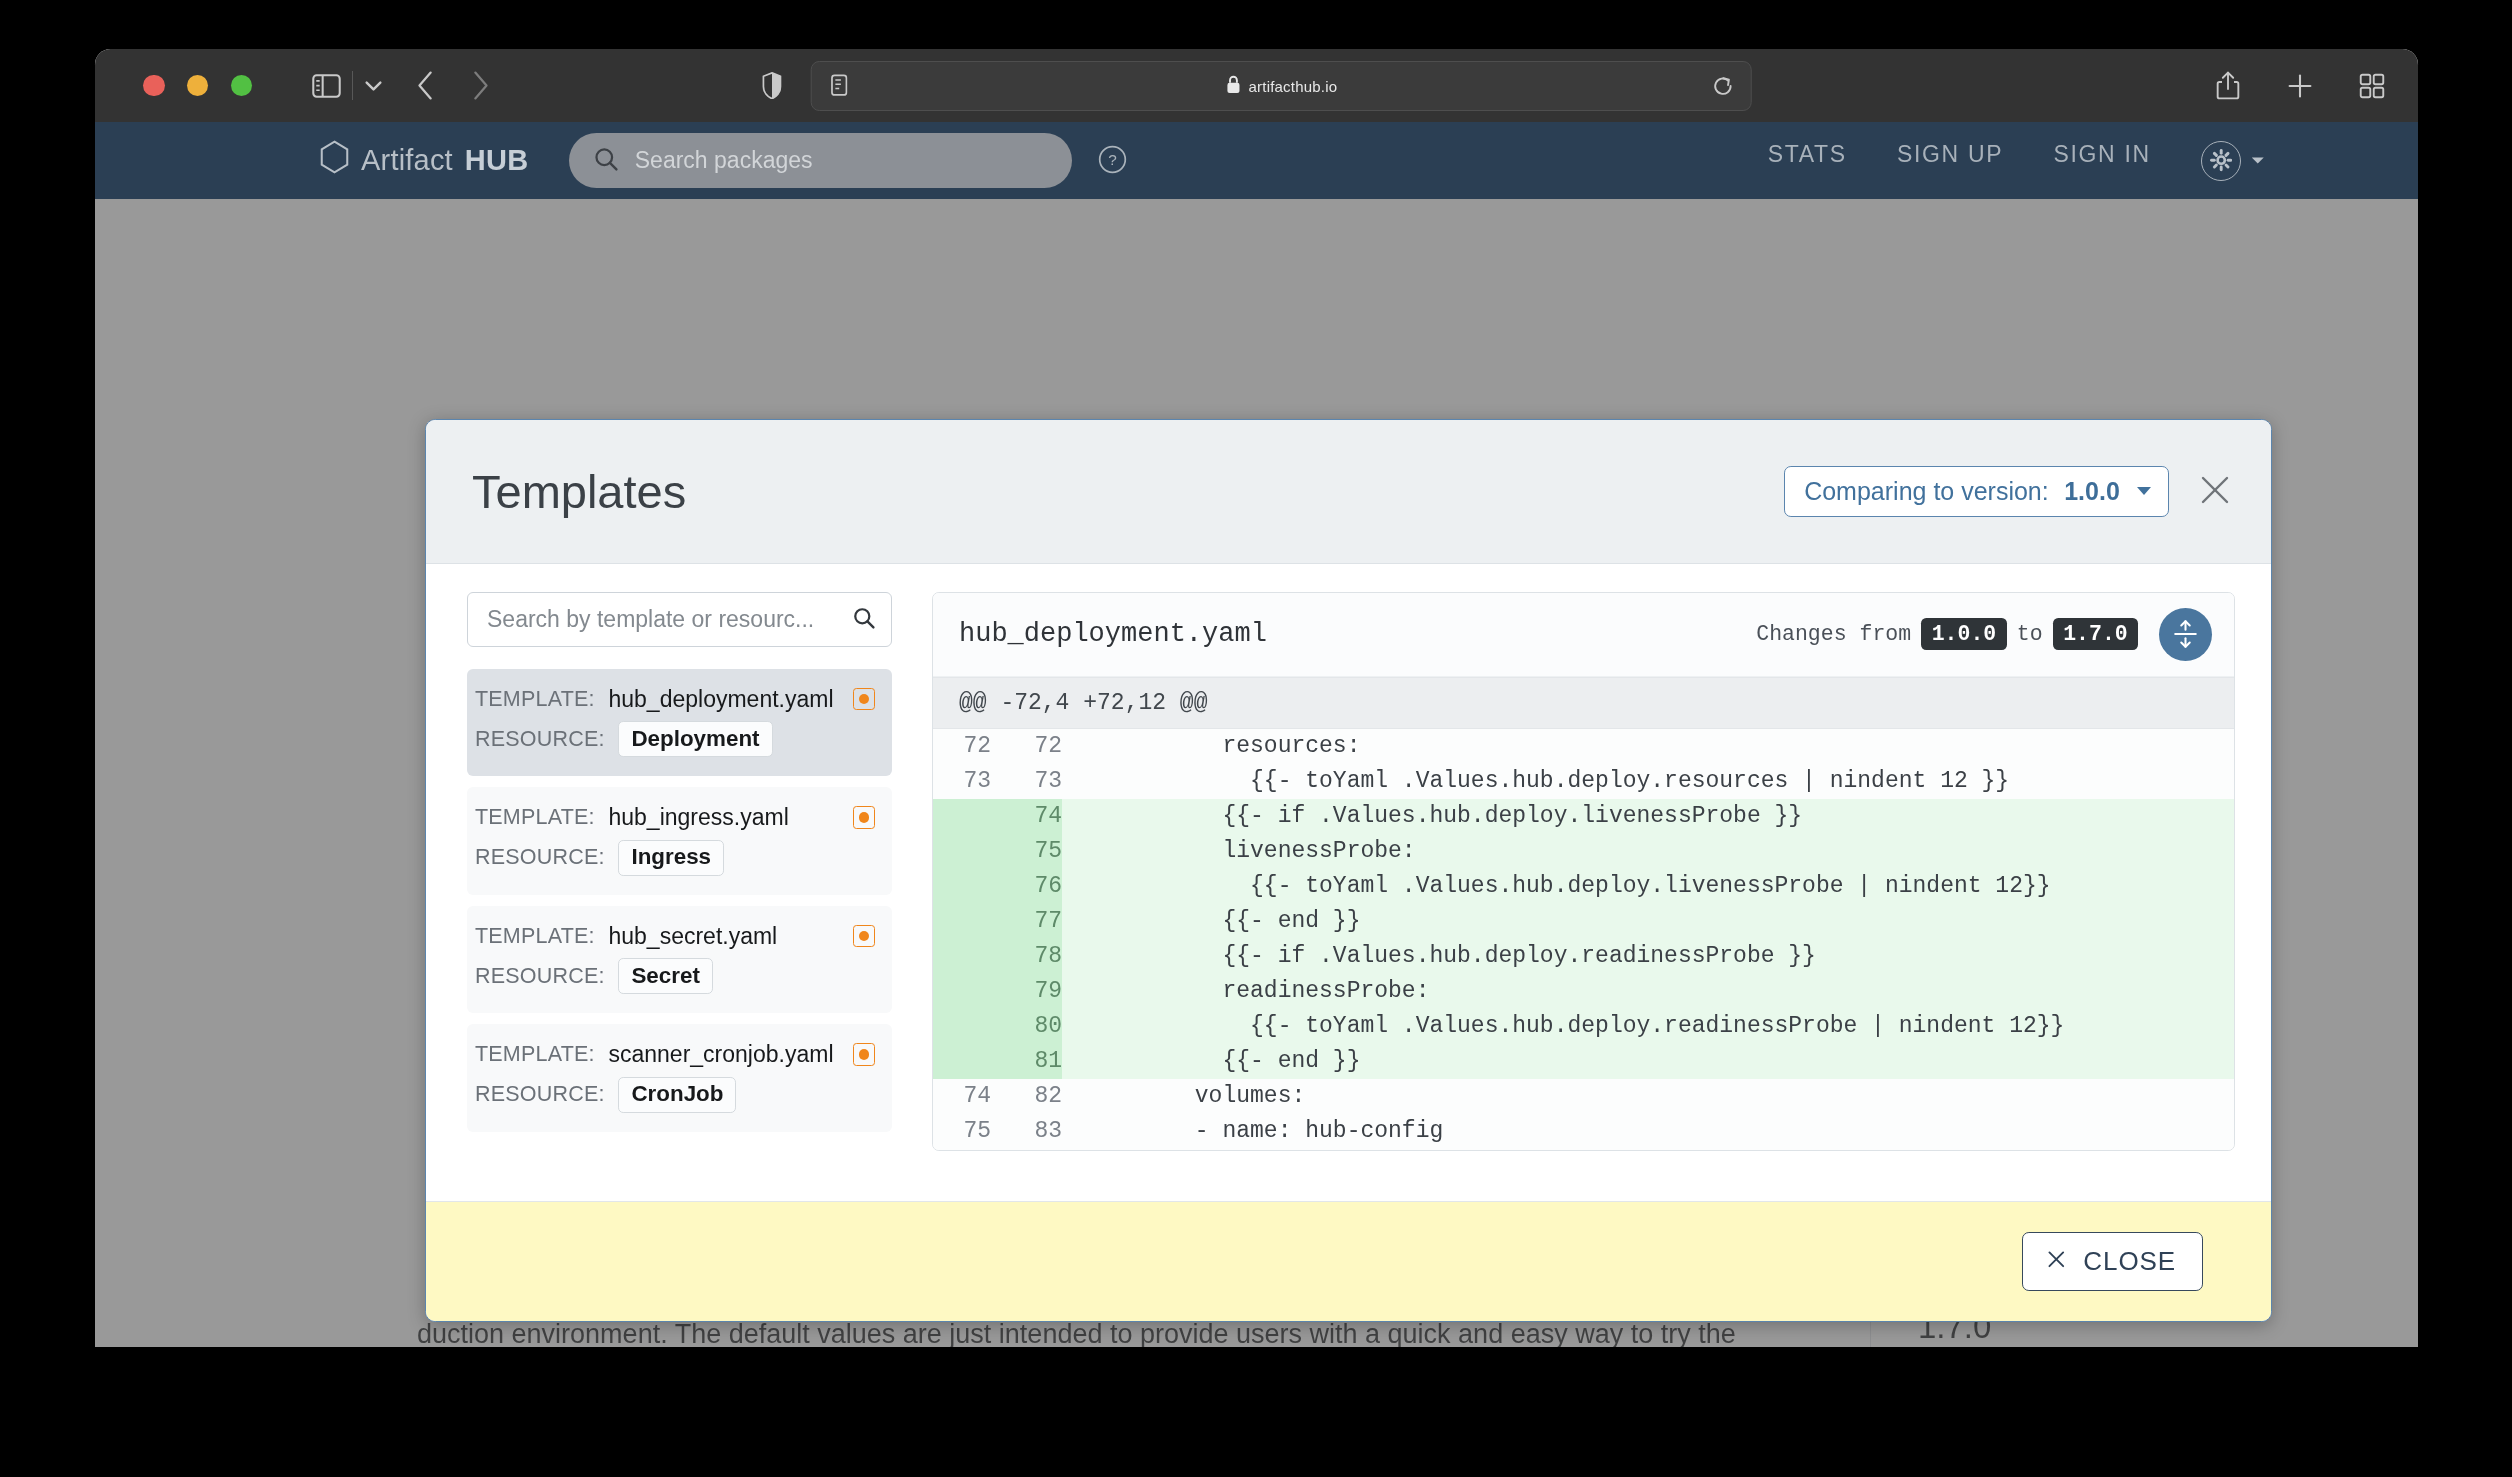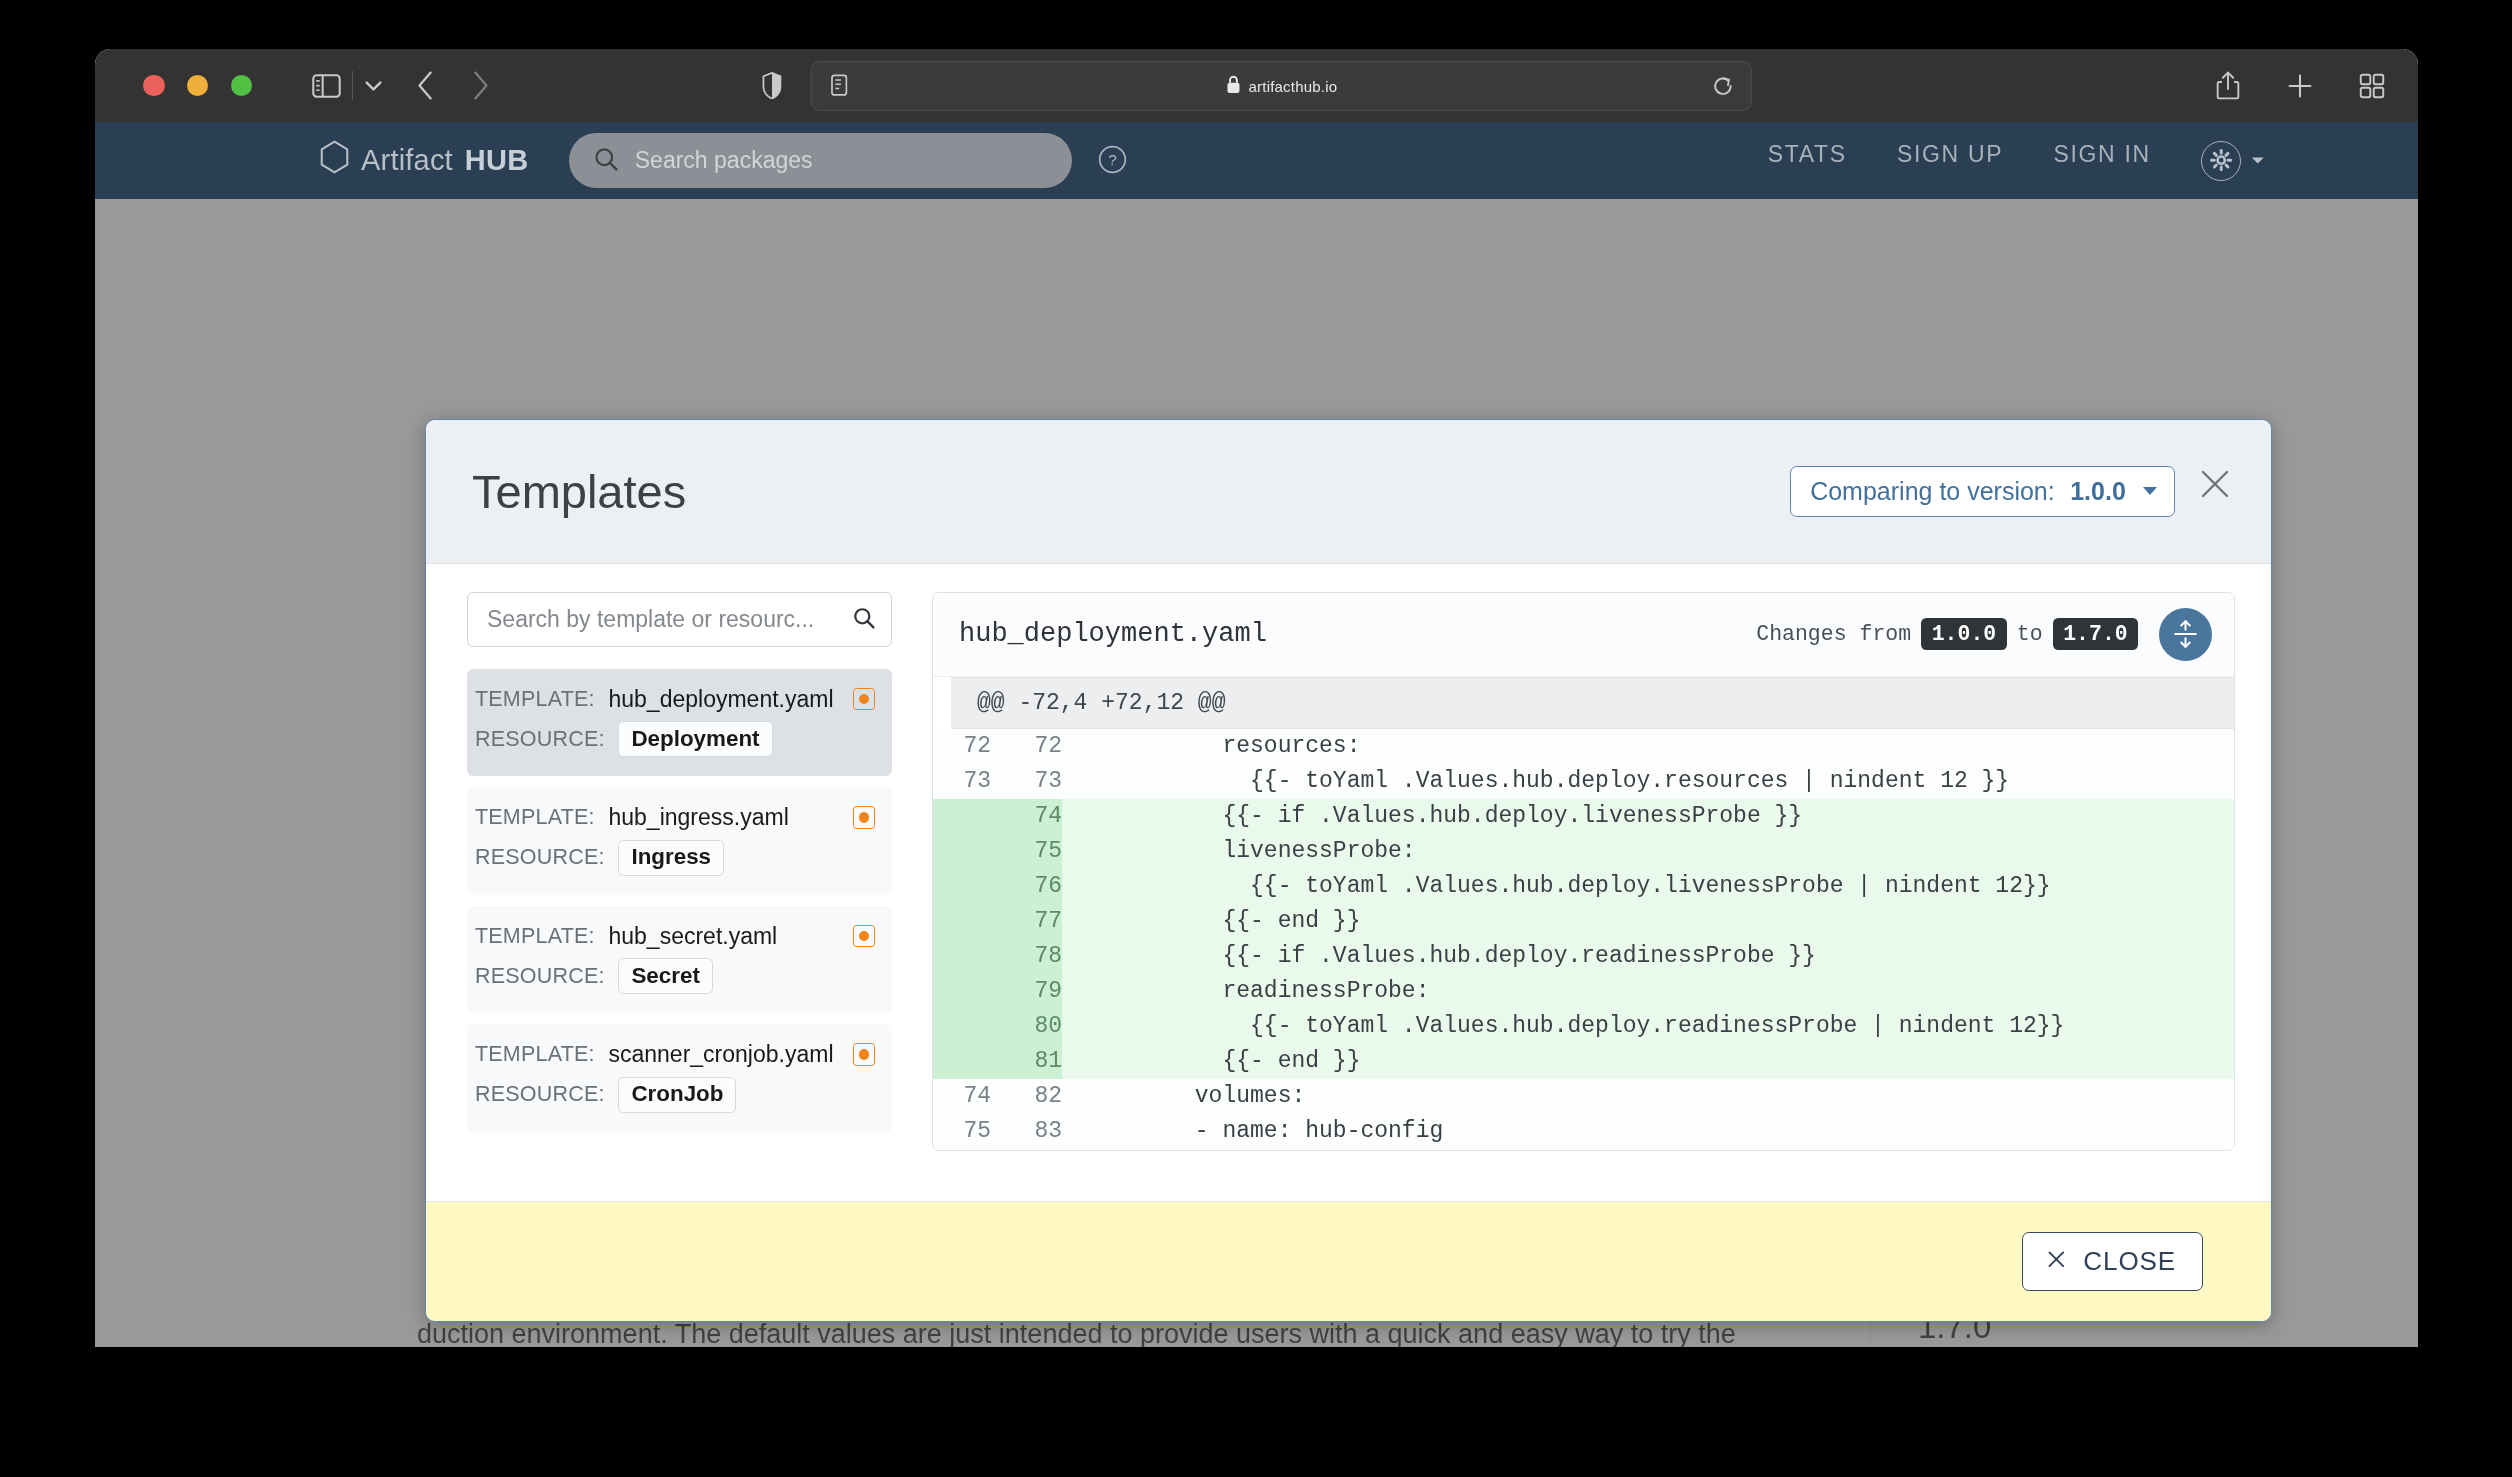--- a/index.html
+++ b/index.html
@@ -175,21 +175,21 @@
     height: 144px;
     background: #edf0f2;
     border-bottom: 0.9px solid #dde2e6;
     display: flex; align-items: center;
     padding: 0 22px 0 46px;
     position: relative;
   }
   #modal-title { font-size: 47px; color: #3b4147; font-weight: 400; }
   #modal-header-right {
     position: absolute; right: 38px;
-    display: flex; gap: 22px;
+    display: flex; align-items: center; gap: 28px;
   }
   #version-select {
     background: #fff;
     border: 0.9px solid #5b85ae;
     border-radius: 6.9px;
     padding: 9.5px 17px 10.3px 19px;
     display: flex; align-items: center; gap: 10.3px;
     color: #41719c; font-size: 25px;
   }
   #version-select .selected-version { font-weight: bold; color: #3e6e99; margin-left: 5.2px; }
@@ -290,21 +290,20 @@
     cursor: pointer;
   }
 
   #hunk-header {
     background: #eceef0;
     font-family: "Liberation Mono", monospace;
     font-size: 23px; color: #41474d;
     padding: 12px 0 12px 26px;
     border-top: 0.9px solid #e3e6e9;
     border-bottom: 0.9px solid #e3e6e9;
-    margin-left: 18px;
   }
   #diff-lines { flex: 1; overflow: hidden; background: #fcfdfd; }
   .diff-line {
     display: flex;
     font-family: "Liberation Mono", monospace;
     font-size: 23px;
     line-height: 35px;
     color: #3b4046;
     white-space: pre;
   }

